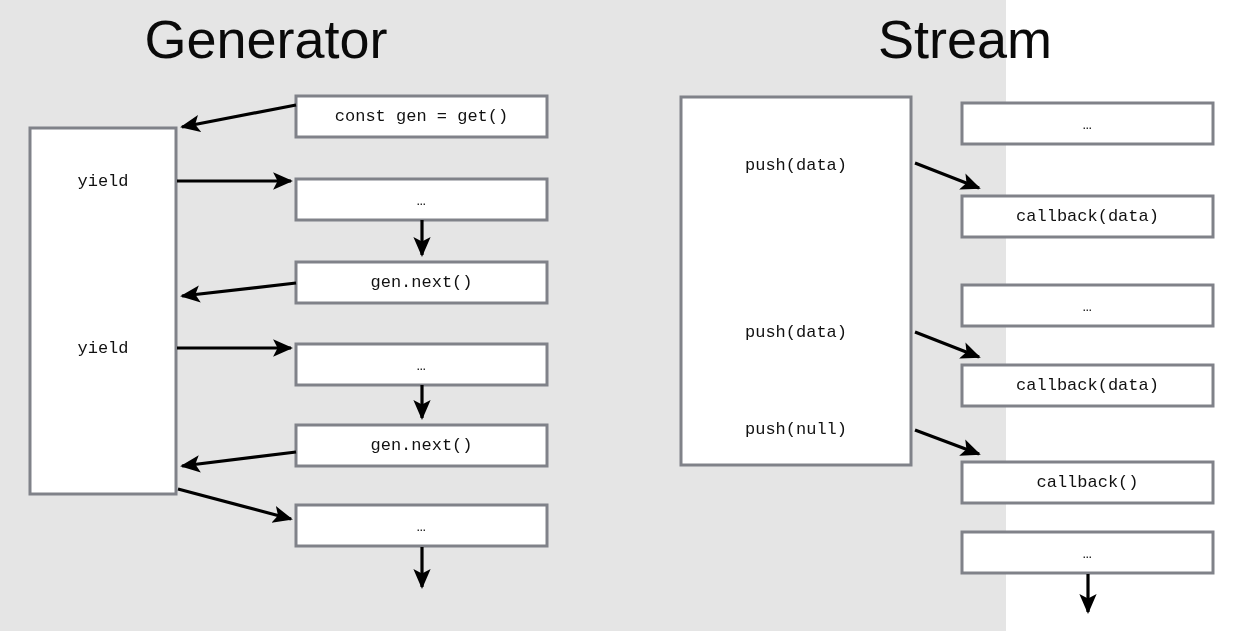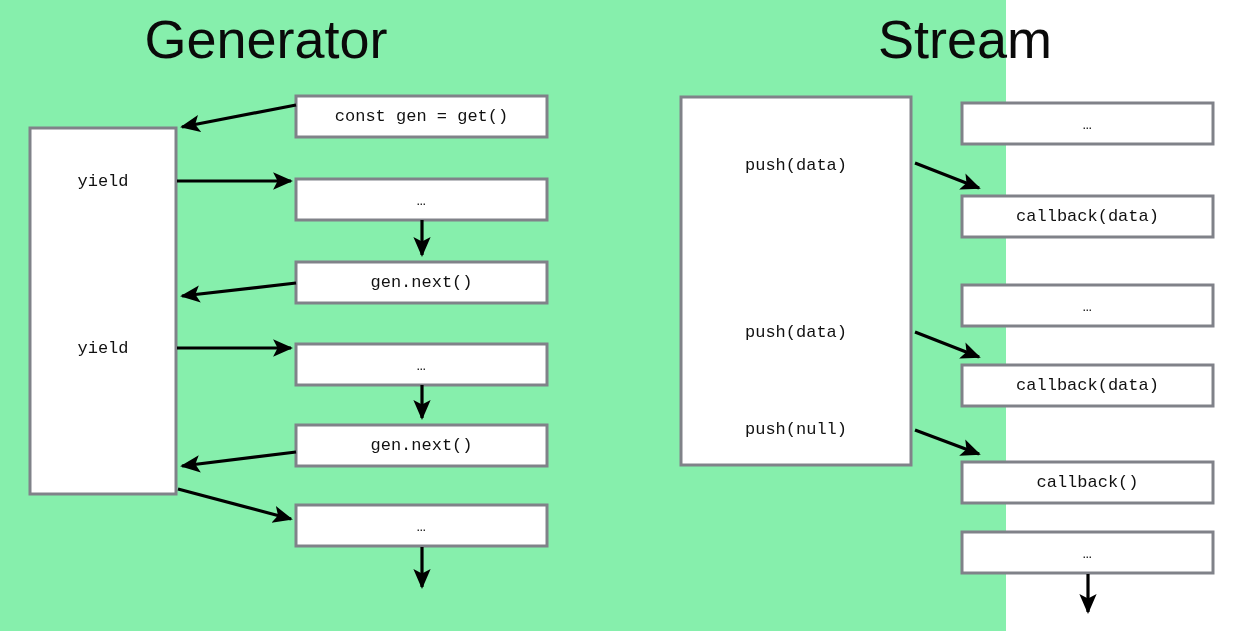--- a/index.html
+++ b/index.html
@@ -10,21 +10,21 @@
   body {
     width: 1237px;
     height: 631px;
     font-family: "Liberation Sans", sans-serif;
     overflow: hidden;
   }
   #diagram-root {
     position: relative;
     width: 1006px;
     height: 631px;
-    background: #86efac;
+    background: #e5e5e5;
   }
   svg.canvas {
     position: absolute;
     left: 0;
     top: 0;
     width: 1237px;
     height: 631px;
   }
   .panel-title {
     font-family: "Liberation Sans", sans-serif;

